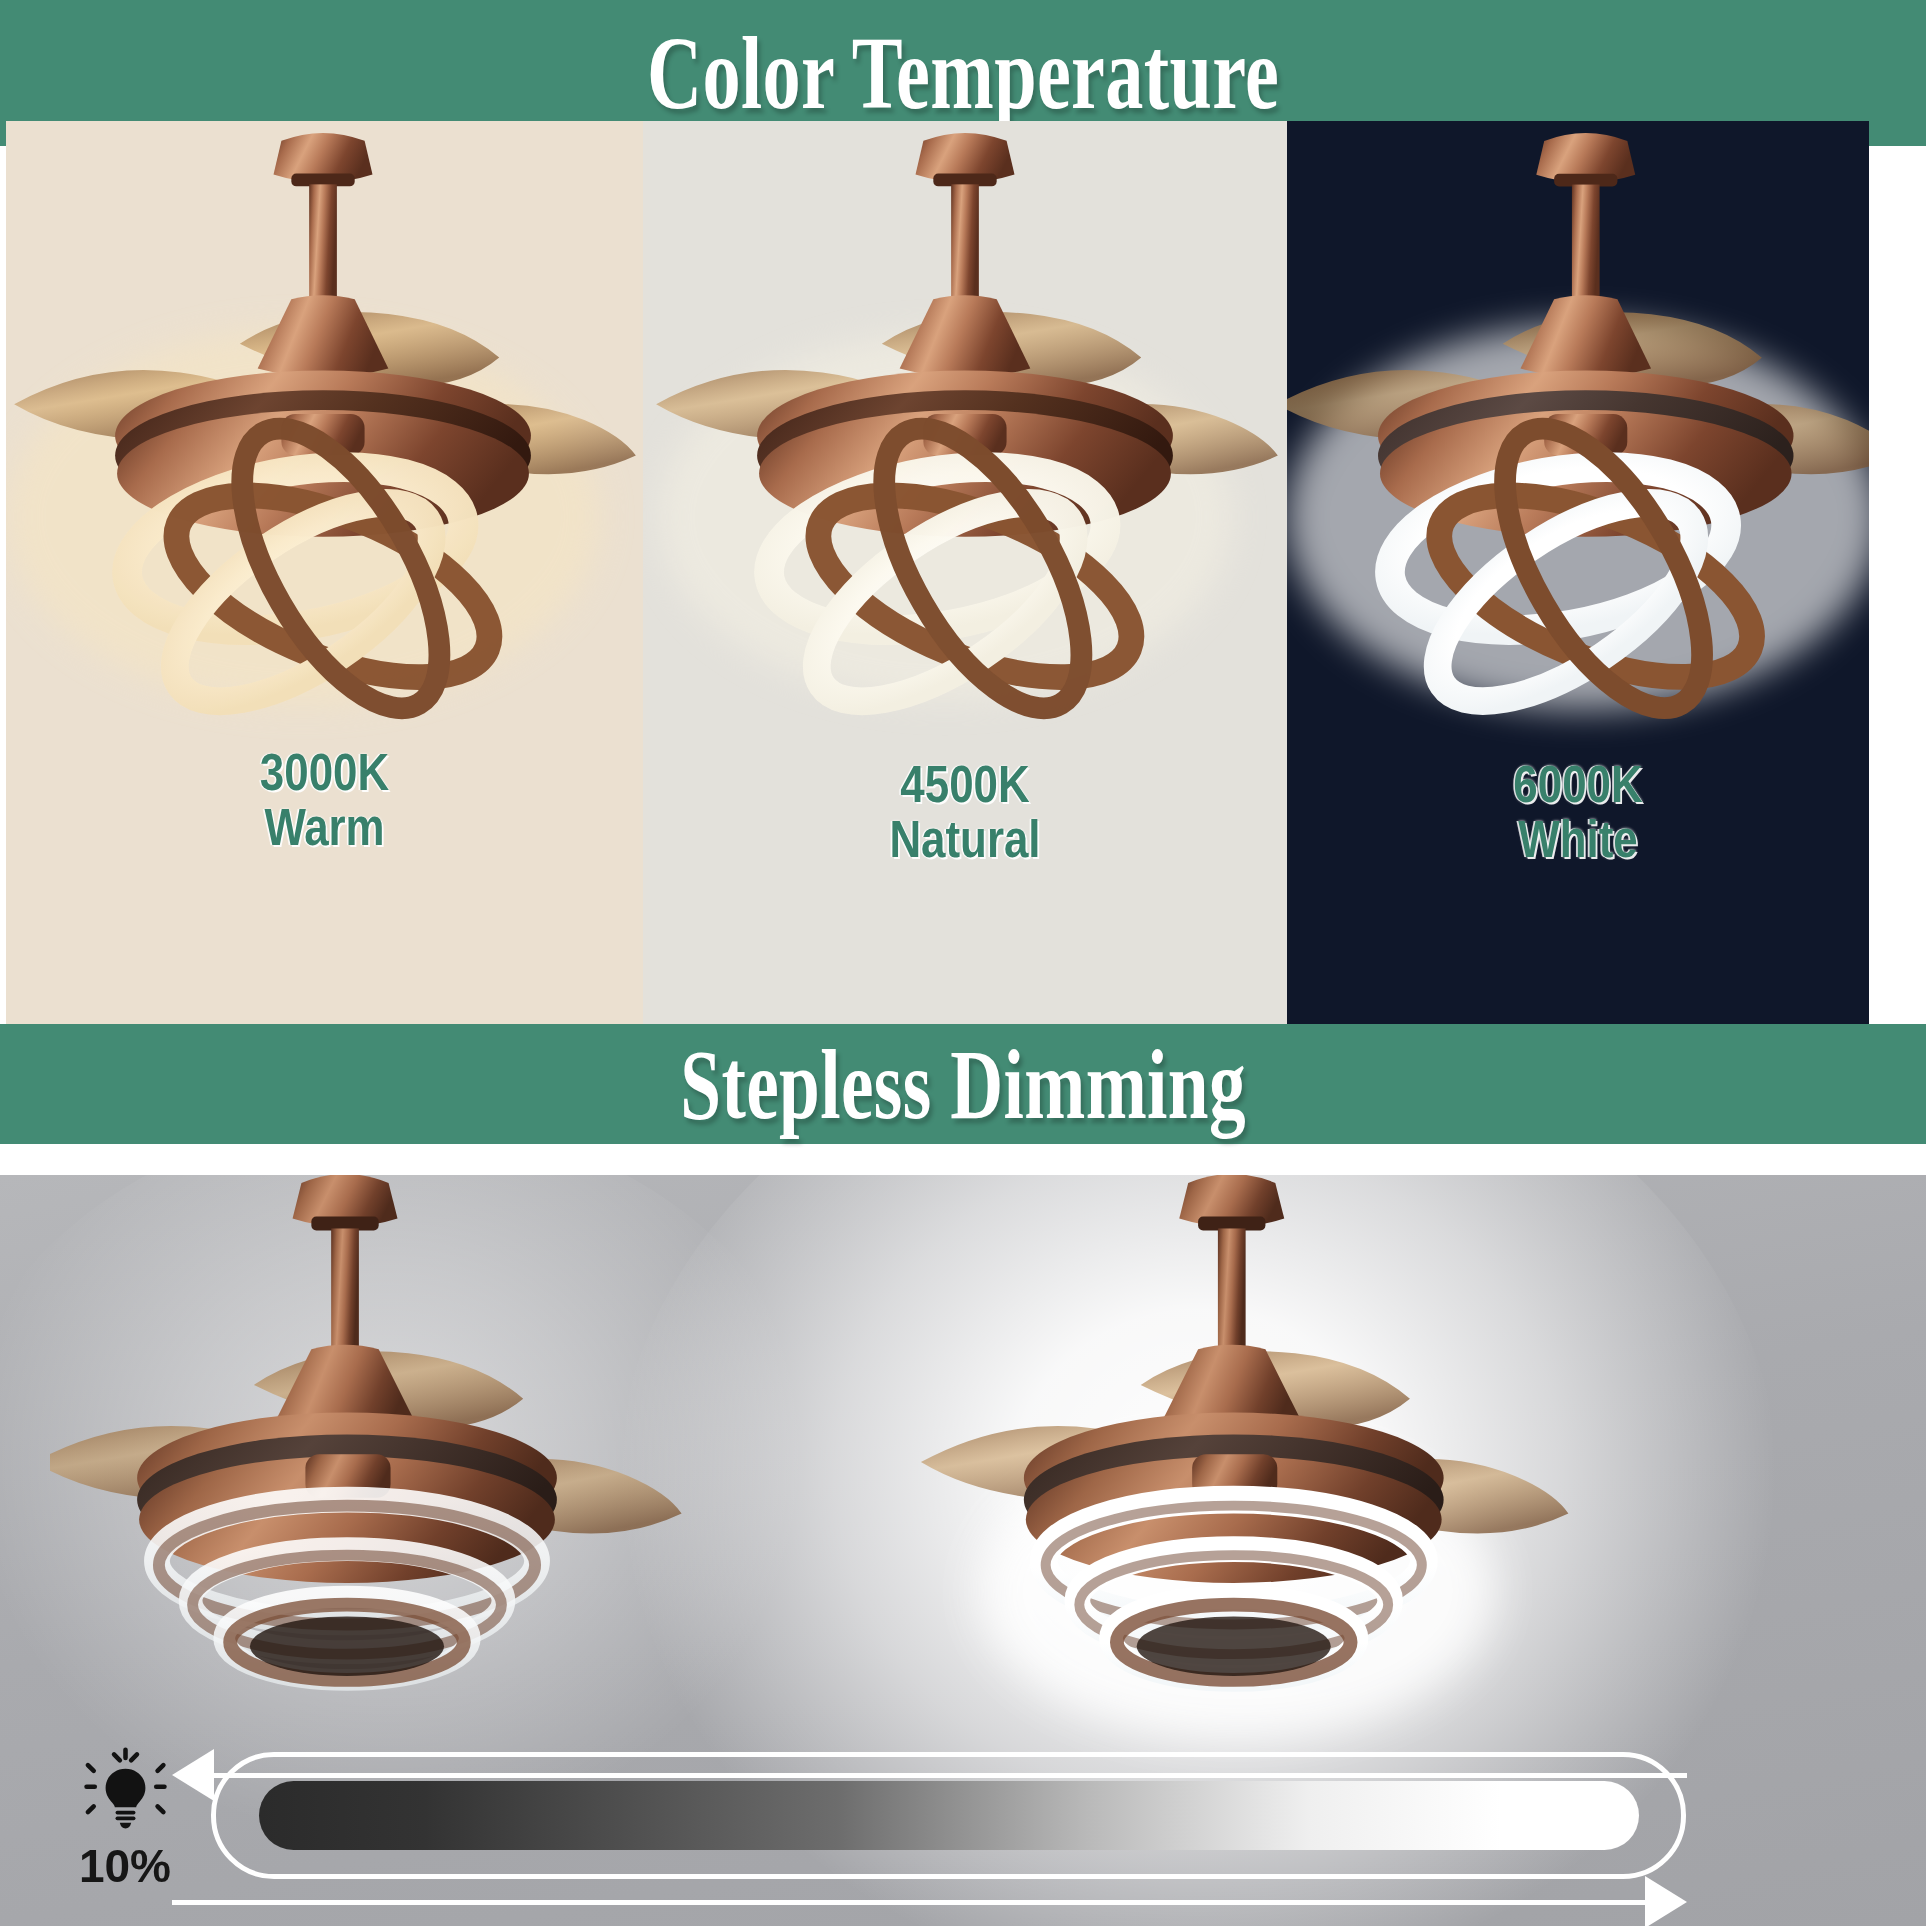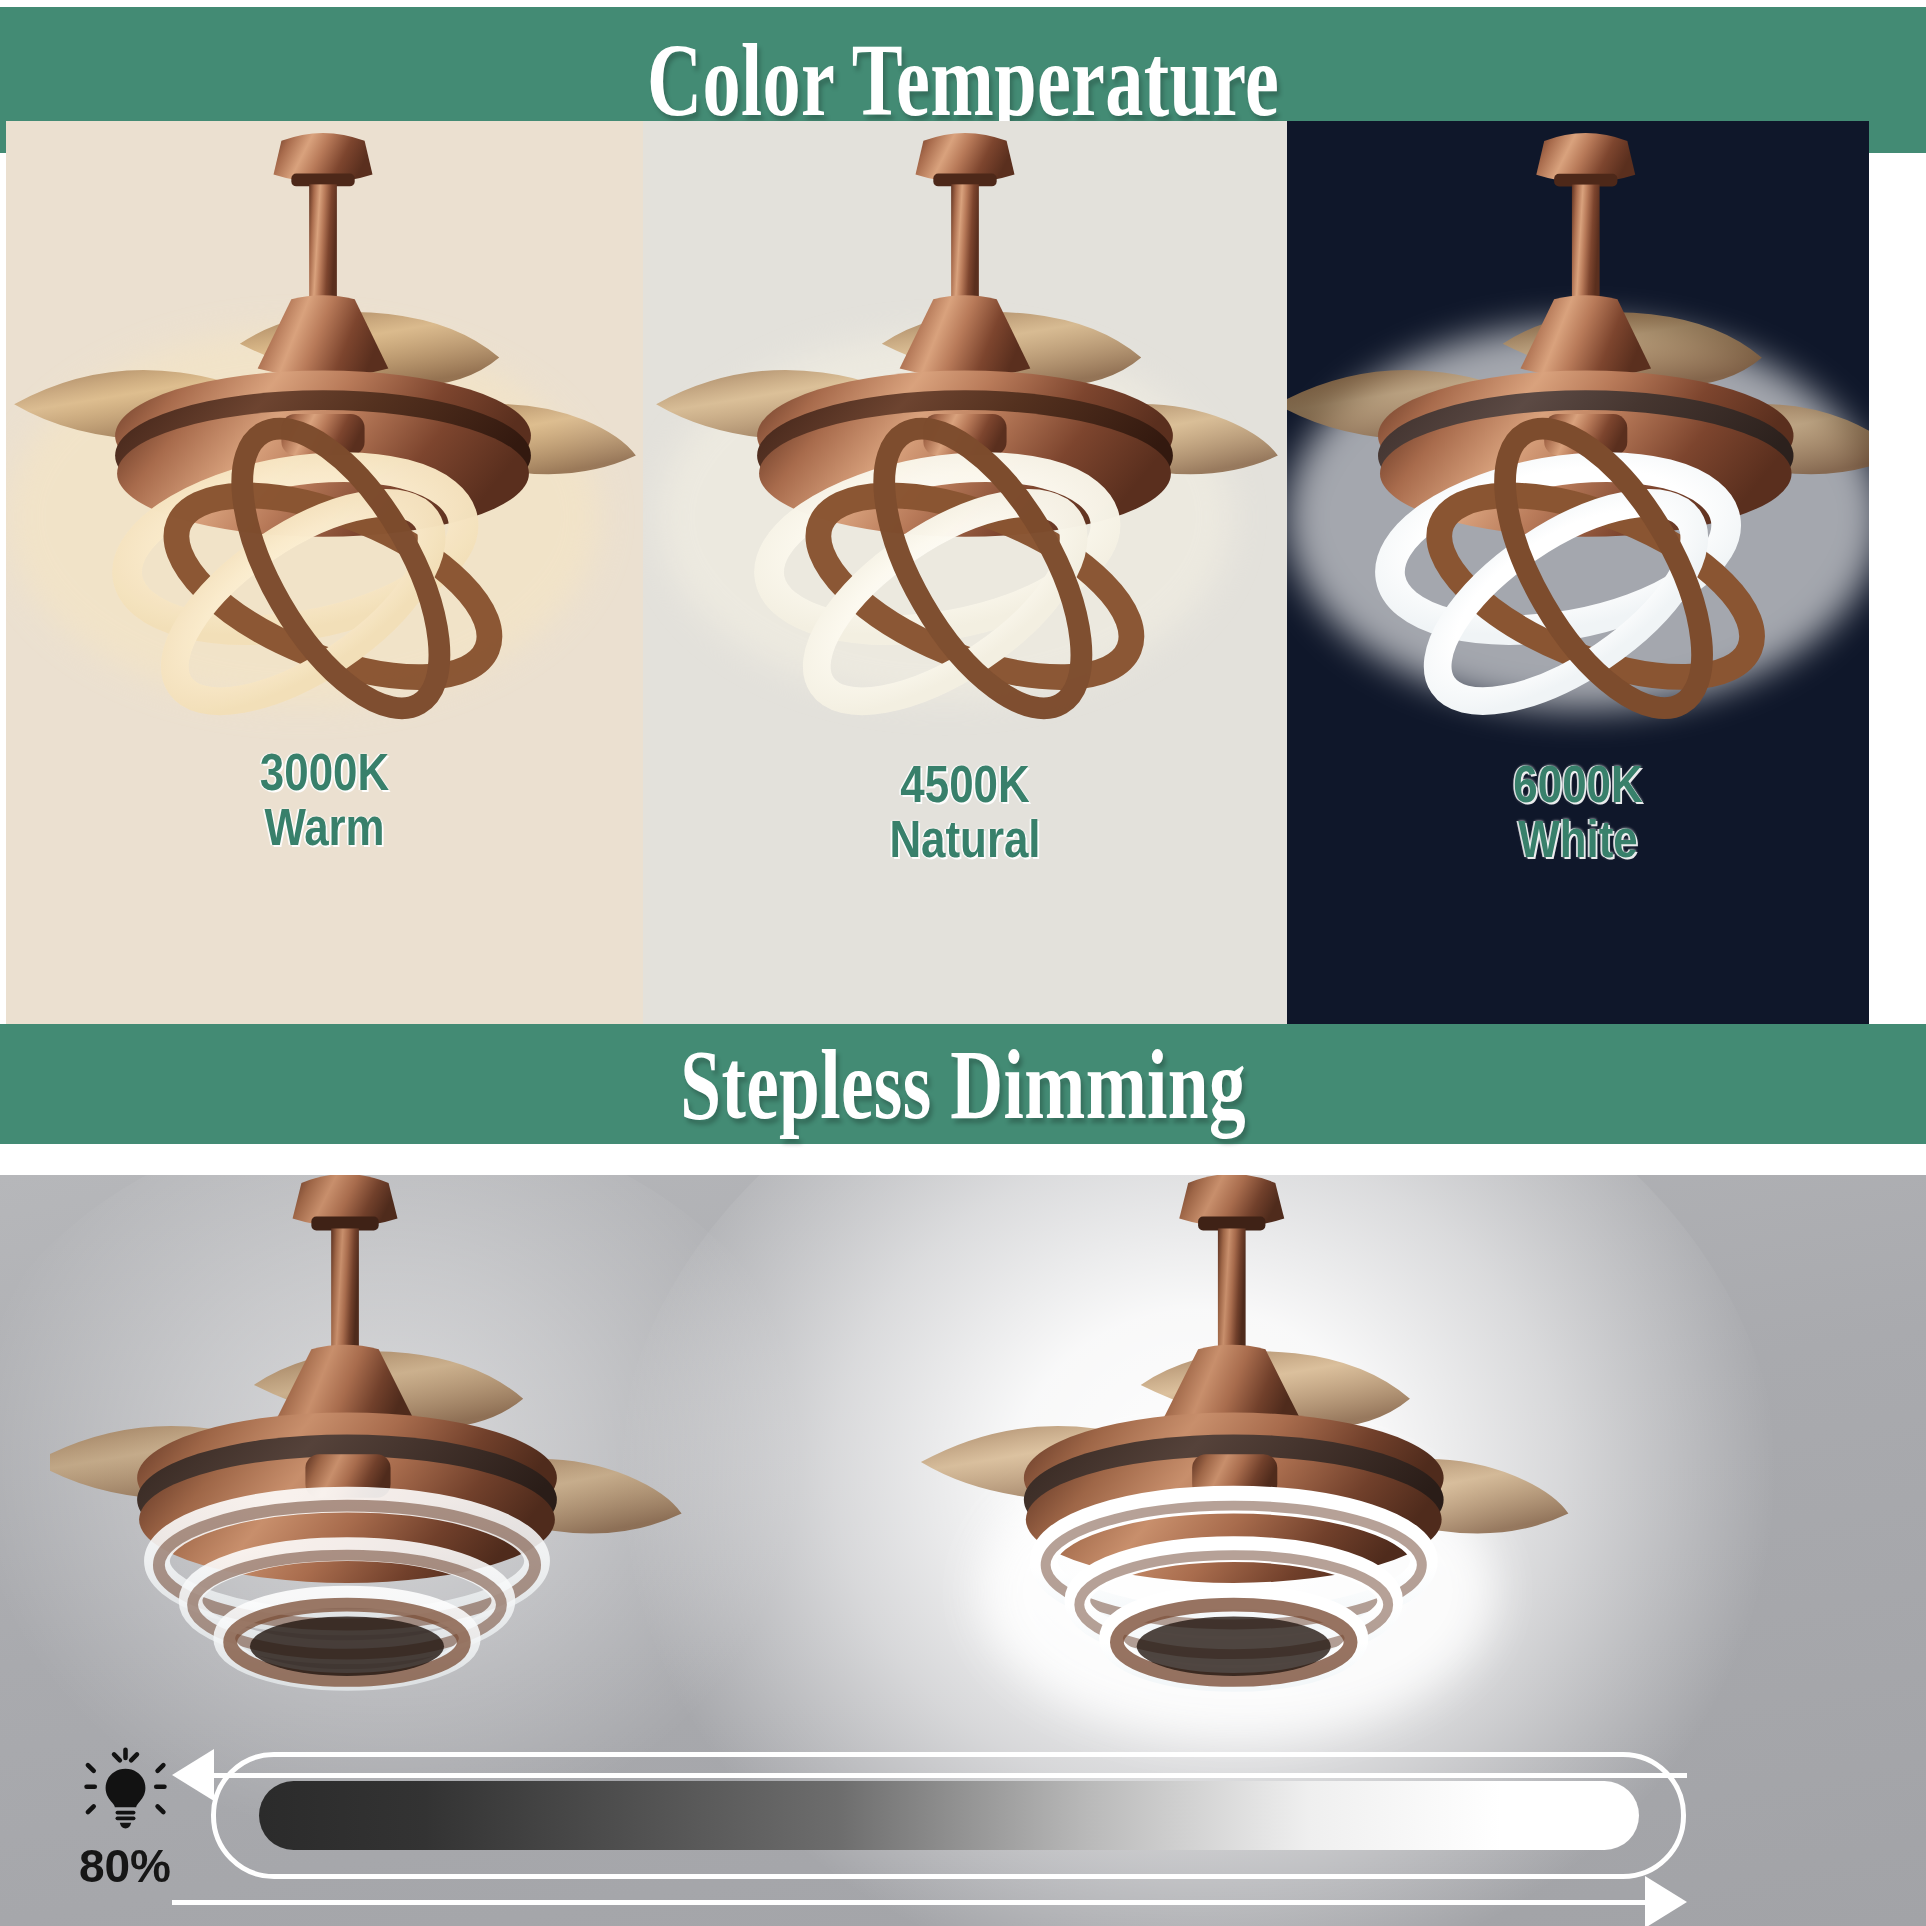--- a/index.html
+++ b/index.html
@@ -5,21 +5,21 @@
   html,body{margin:0;padding:0;background:#fff;}
   body{width:1927px;height:1927px;font-family:"Liberation Sans",sans-serif;overflow:hidden;}
   .page{position:relative;width:1927px;height:1927px;overflow:hidden;}
 
   
   .banner{position:absolute;left:0;width:1927px;display:flex;align-items:center;justify-content:center;
           background:#438B74;}
   .banner-title{font-family:"Liberation Serif",serif;font-weight:700;color:#ffffff;
           letter-spacing:0.5px;transform:scaleX(.74);transform-origin:center;white-space:nowrap;
           text-shadow:4px 5px 5px rgba(0,0,0,.22);}
-  #banner-top{top:7px;height:146px;}
+  #banner-top{top:0;height:146px;}
   #banner-top .banner-title{font-size:103px;}
   #banner-mid{top:1024px;height:120px;}
   #banner-mid .banner-title{font-size:99px;}
 
   
   .ct-strip{position:absolute;top:121px;left:0;width:1927px;height:935px;display:flex;margin-left:6px;}
   .ct-panel{position:relative;height:100%;overflow:hidden;}
   .ct-panel.p1{width:637px;background:#EBE0D0;}
   .ct-panel.p2{width:644px;background:#E3E1DB;}
   .ct-panel.p3{width:582px;background:#0f172a;}
@@ -389,21 +389,21 @@
             <rect x="30.4" y="1" width="3.2" height="9" rx="1.6" transform="rotate(45 32 14)"></rect>
             <rect x="30.4" y="1" width="3.2" height="9" rx="1.6" transform="rotate(-45 32 14)"></rect>
             <rect x="3" y="27" width="9" height="3.2" rx="1.6"></rect>
             <rect x="52" y="27" width="9" height="3.2" rx="1.6"></rect>
             <rect x="6" y="11" width="3.2" height="9" rx="1.6" transform="rotate(-45 7.6 15.5)"></rect>
             <rect x="55" y="11" width="3.2" height="9" rx="1.6" transform="rotate(45 56.6 15.5)"></rect>
             <rect x="6" y="40" width="3.2" height="9" rx="1.6" transform="rotate(45 7.6 44.5)"></rect>
             <rect x="55" y="40" width="3.2" height="9" rx="1.6" transform="rotate(-45 56.6 44.5)"></rect>
           </g>
         </svg>
-        <div class="pct dark">80%</div>
+        <div class="pct dark">10%</div>
       </div>
 
       <div class="slider-track">
         <div class="slider-fill"></div>
       </div>
 
       <div class="arrow-line arrow-top">
         <div class="tip"></div>
           <div class="ln"></div>
       </div>

